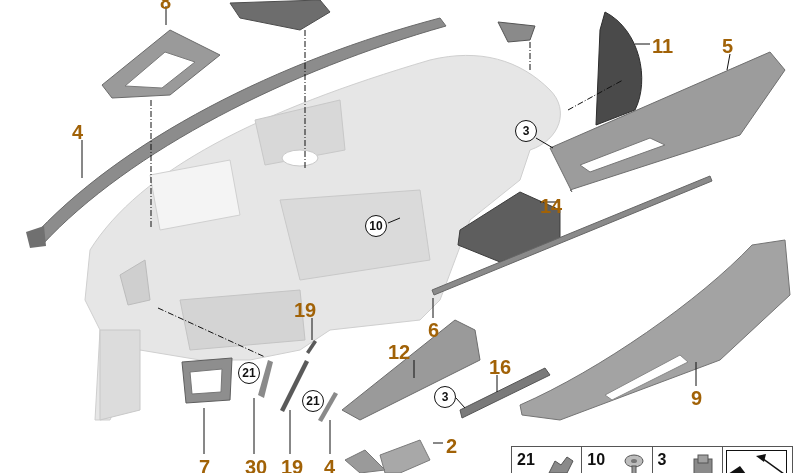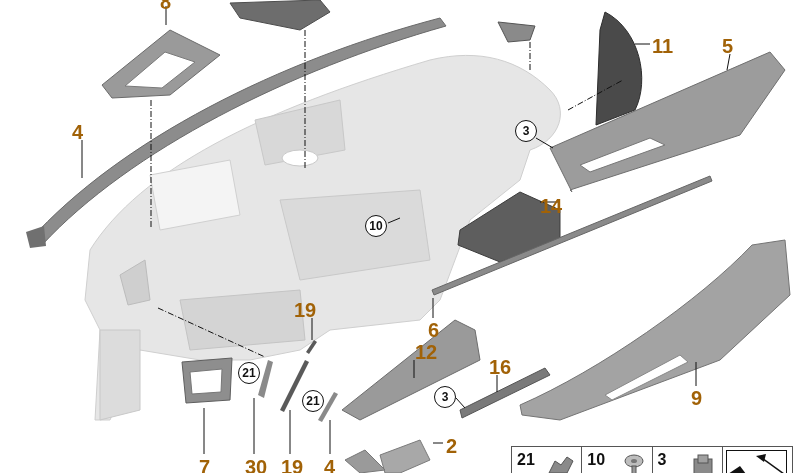--- a/index.html
+++ b/index.html
@@ -96,21 +96,21 @@
   </g>
 </svg>
 
 <div class="lbl" style="left:160px;top:-8px">8</div>
 <div class="lbl" style="left:652px;top:36px">11</div>
 <div class="lbl" style="left:722px;top:36px">5</div>
 <div class="lbl" style="left:72px;top:122px">4</div>
 <div class="lbl" style="left:540px;top:196px">14</div>
 <div class="lbl" style="left:428px;top:320px">6</div>
 <div class="lbl" style="left:294px;top:300px">19</div>
-<div class="lbl" style="left:415px;top:342px">12</div>
+<div class="lbl" style="left:388px;top:342px">12</div>
 <div class="lbl" style="left:489px;top:357px">16</div>
 <div class="lbl" style="left:691px;top:388px">9</div>
 <div class="lbl" style="left:199px;top:457px">7</div>
 <div class="lbl" style="left:245px;top:457px">30</div>
 <div class="lbl" style="left:281px;top:457px">19</div>
 <div class="lbl" style="left:324px;top:457px">4</div>
 <div class="lbl" style="left:446px;top:436px">2</div>
 
 <div class="circ" style="left:515px;top:120px">3</div>
 <div class="circ" style="left:365px;top:215px">10</div>

